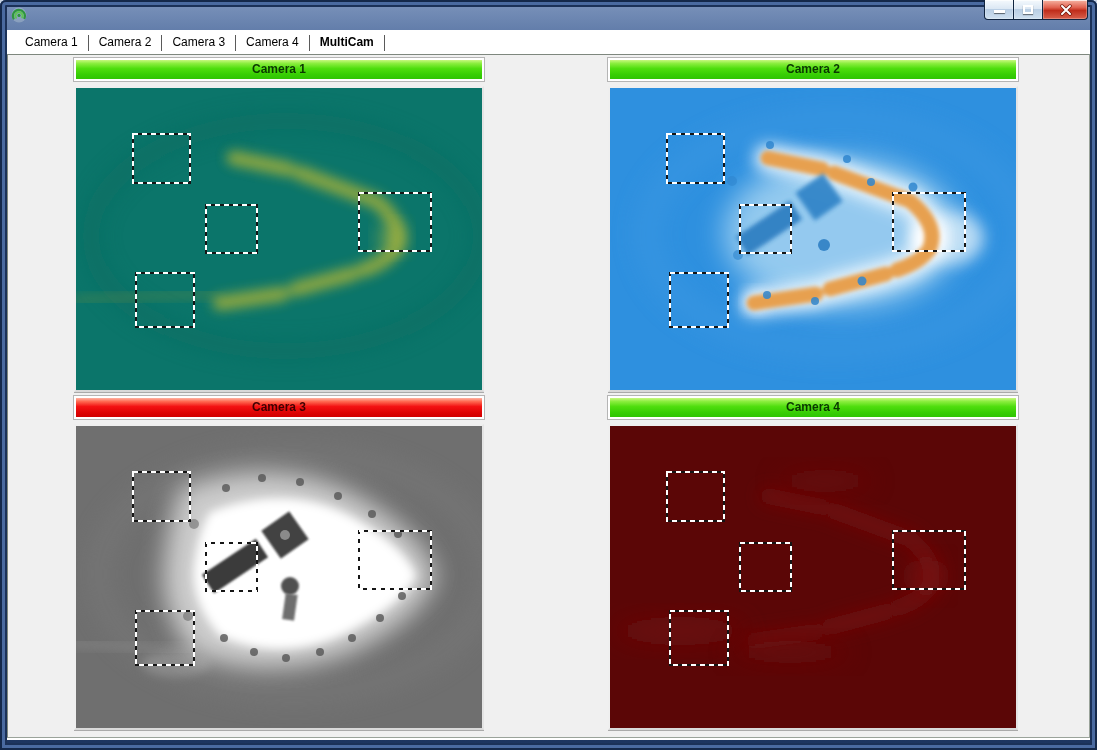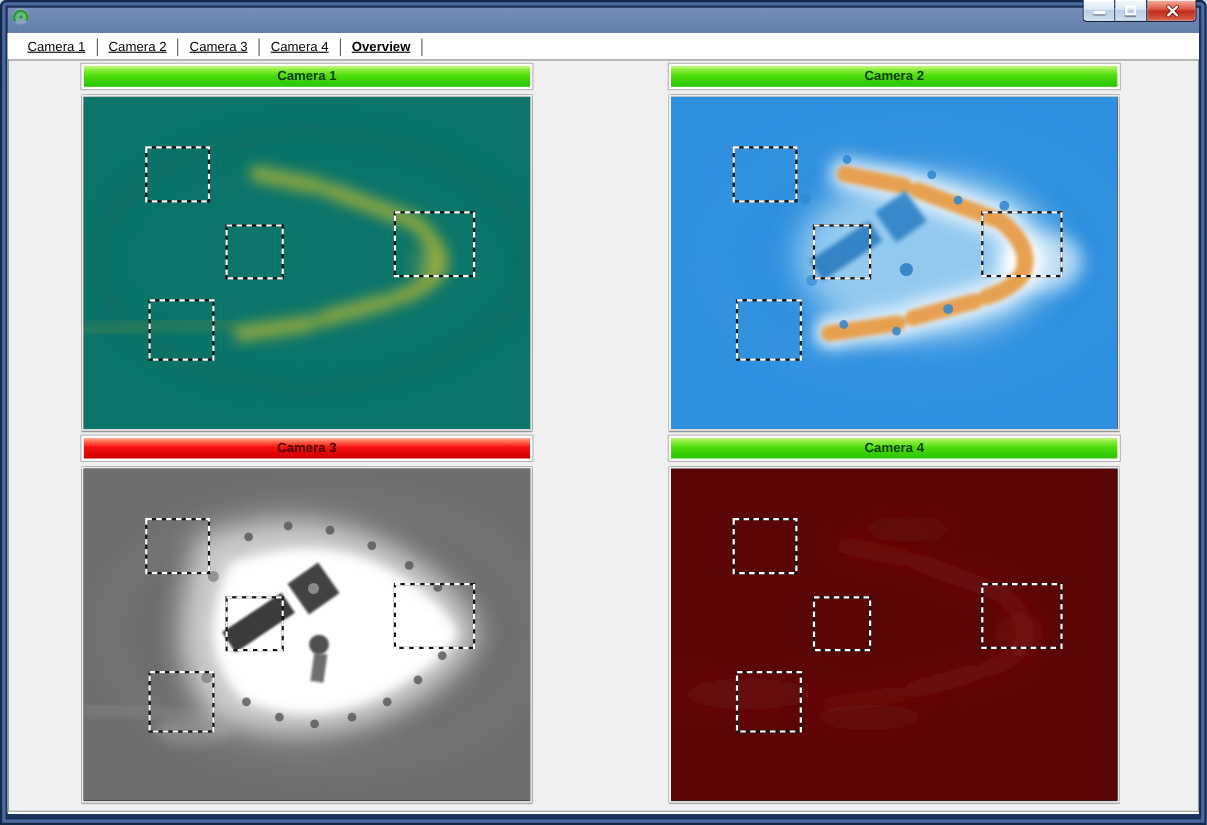--- a/index.html
+++ b/index.html
@@ -34,21 +34,20 @@
   .glyph-min{ position:absolute; left:9px; top:10px; width:11px; height:3px; background:#fff;
     box-shadow:0 1px 1px rgba(0,0,0,.55); }
   .glyph-max{ position:absolute; left:9px; top:5px; width:10px; height:9px;
     border:2px solid #fff; box-shadow:0 1px 1px rgba(0,0,0,.45); }
   .glyph-close{ position:absolute; left:17px; top:4px; width:12px; height:12px; }
 
   
   .app-body{
     position:absolute; left:7px; top:30px; width:1083px; height:710px;
     background:#ffffff;
-    text-decoration:underline;
   }
   .tabbar{
     height:24px; background:#ffffff; display:flex; align-items:flex-start;
     padding:5px 0 0 8px; overflow:hidden;
   }
   .tab{
     font-size:12px; color:#000; padding:0 10px; height:16px; line-height:15px;
     border-right:1px solid #5a5a5a; cursor:default; white-space:nowrap;
   }
   .tab.active{ font-weight:bold; }
@@ -119,21 +118,21 @@
     </div>
   </div>
 
   <div class="app-body">
 
     <div class="tabbar">
       <span class="tab">Camera 1</span>
       <span class="tab">Camera 2</span>
       <span class="tab">Camera 3</span>
       <span class="tab">Camera 4</span>
-      <span class="tab active">Overview</span>
+      <span class="tab active">MultiCam</span>
     </div>
 
     <div class="content">
 
       <div class="panel pos-tl">
         <div class="cam-header status-ok">Camera 1</div>
         <div class="cam-image">
           <svg width="406" height="302" viewBox="0 0 406 302">
             <defs>
               <filter id="c1b6" x="-50%" y="-50%" width="200%" height="200%">

